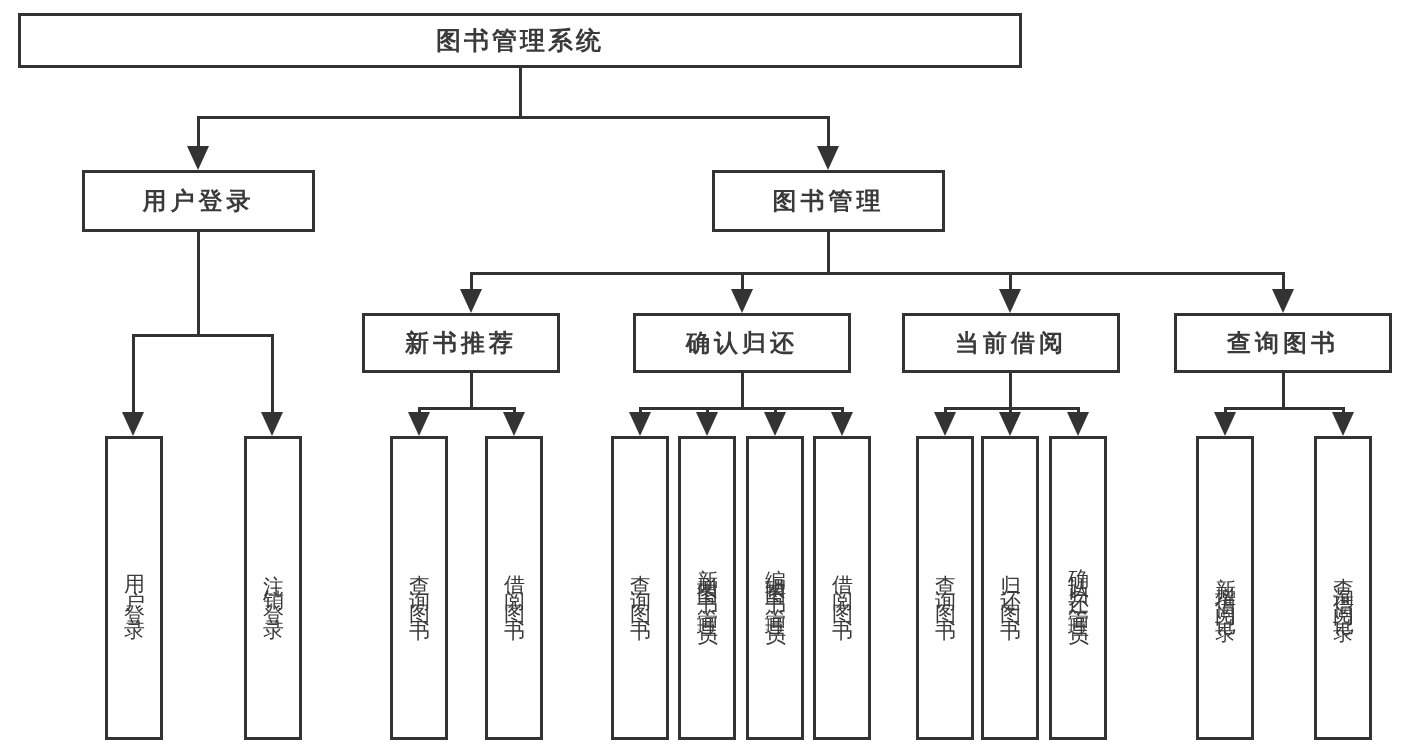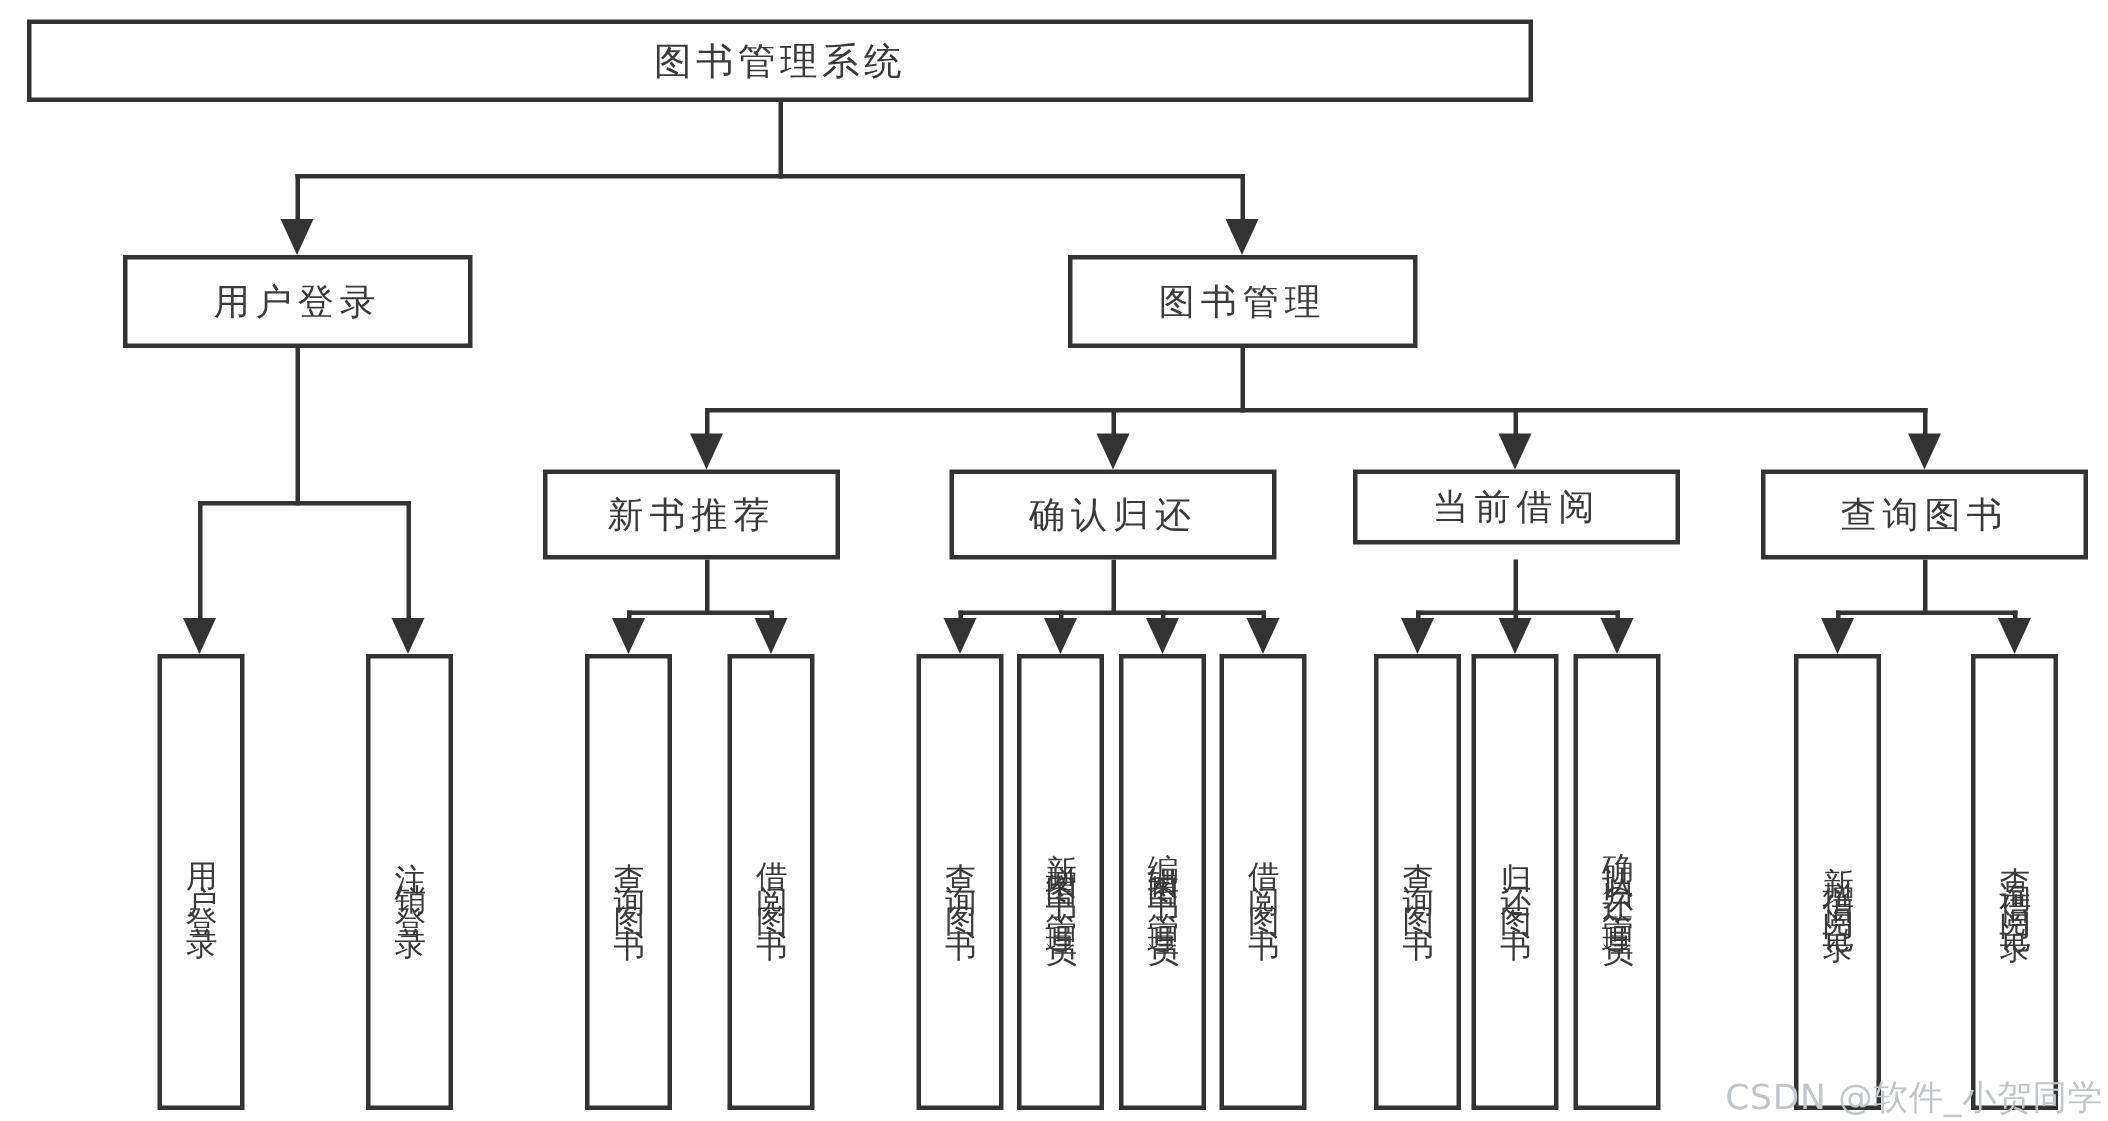--- a/index.html
+++ b/index.html
@@ -29,20 +29,21 @@
     align-items: center;
     justify-content: center;
     color: var(--text);
     z-index: 2;
   }
   .hlabel {
     font-size: 24px;
     letter-spacing: 4px;
     white-space: nowrap;
     color: var(--text);
+    font-weight: bold;
   }
   .root .hlabel { font-size: 25px; letter-spacing: 3px; }
   .leaf .vlabel {
     writing-mode: vertical-rl;
     text-orientation: mixed;
     font-size: 21px;
     line-height: 1;
     letter-spacing: 15px;
     color: var(--text);
     white-space: nowrap;
@@ -89,21 +90,21 @@
   <div class="box" style="left:712px;top:170px;width:233px;height:62px">
     <span class="hlabel">图书管理</span>
   </div>
 
   <div class="box" style="left:362px;top:313px;width:198px;height:60px">
     <span class="hlabel">新书推荐</span>
   </div>
   <div class="box" style="left:633px;top:313px;width:218px;height:60px">
     <span class="hlabel">确认归还</span>
   </div>
-  <div class="box" style="left:902px;top:313px;width:218px;height:50px">
+  <div class="box" style="left:902px;top:313px;width:218px;height:60px">
     <span class="hlabel">当前借阅</span>
   </div>
   <div class="box" style="left:1174px;top:313px;width:218px;height:60px">
     <span class="hlabel">查询图书</span>
   </div>
 
   <div class="box leaf" style="left:105px;top:436px;width:58px;height:304px">
     <span class="vlabel">用户登录</span>
   </div>
   <div class="box leaf" style="left:244px;top:436px;width:58px;height:304px">
@@ -195,14 +196,13 @@
       <div class="cline" style="left: 1008.5px; top: 406.5px; width: 3px; height: 19.5px;"></div>
       <div class="arrow" style="left: 999px; top: 412px;"></div>
       <div class="cline" style="left: 1076.5px; top: 406.5px; width: 3px; height: 19.5px;"></div>
       <div class="arrow" style="left: 1067px; top: 412px;"></div>
       <div class="cline" style="left: 1223.5px; top: 406.5px; width: 3px; height: 19.5px;"></div>
       <div class="arrow" style="left: 1214px; top: 412px;"></div>
       <div class="cline" style="left: 1341.5px; top: 406.5px; width: 3px; height: 19.5px;"></div>
       <div class="arrow" style="left: 1332px; top: 412px;"></div>
     </div>
 
-  <div class="watermark">CSDN @软件_小贺同学</div>
 </div>
 
 </body></html>

